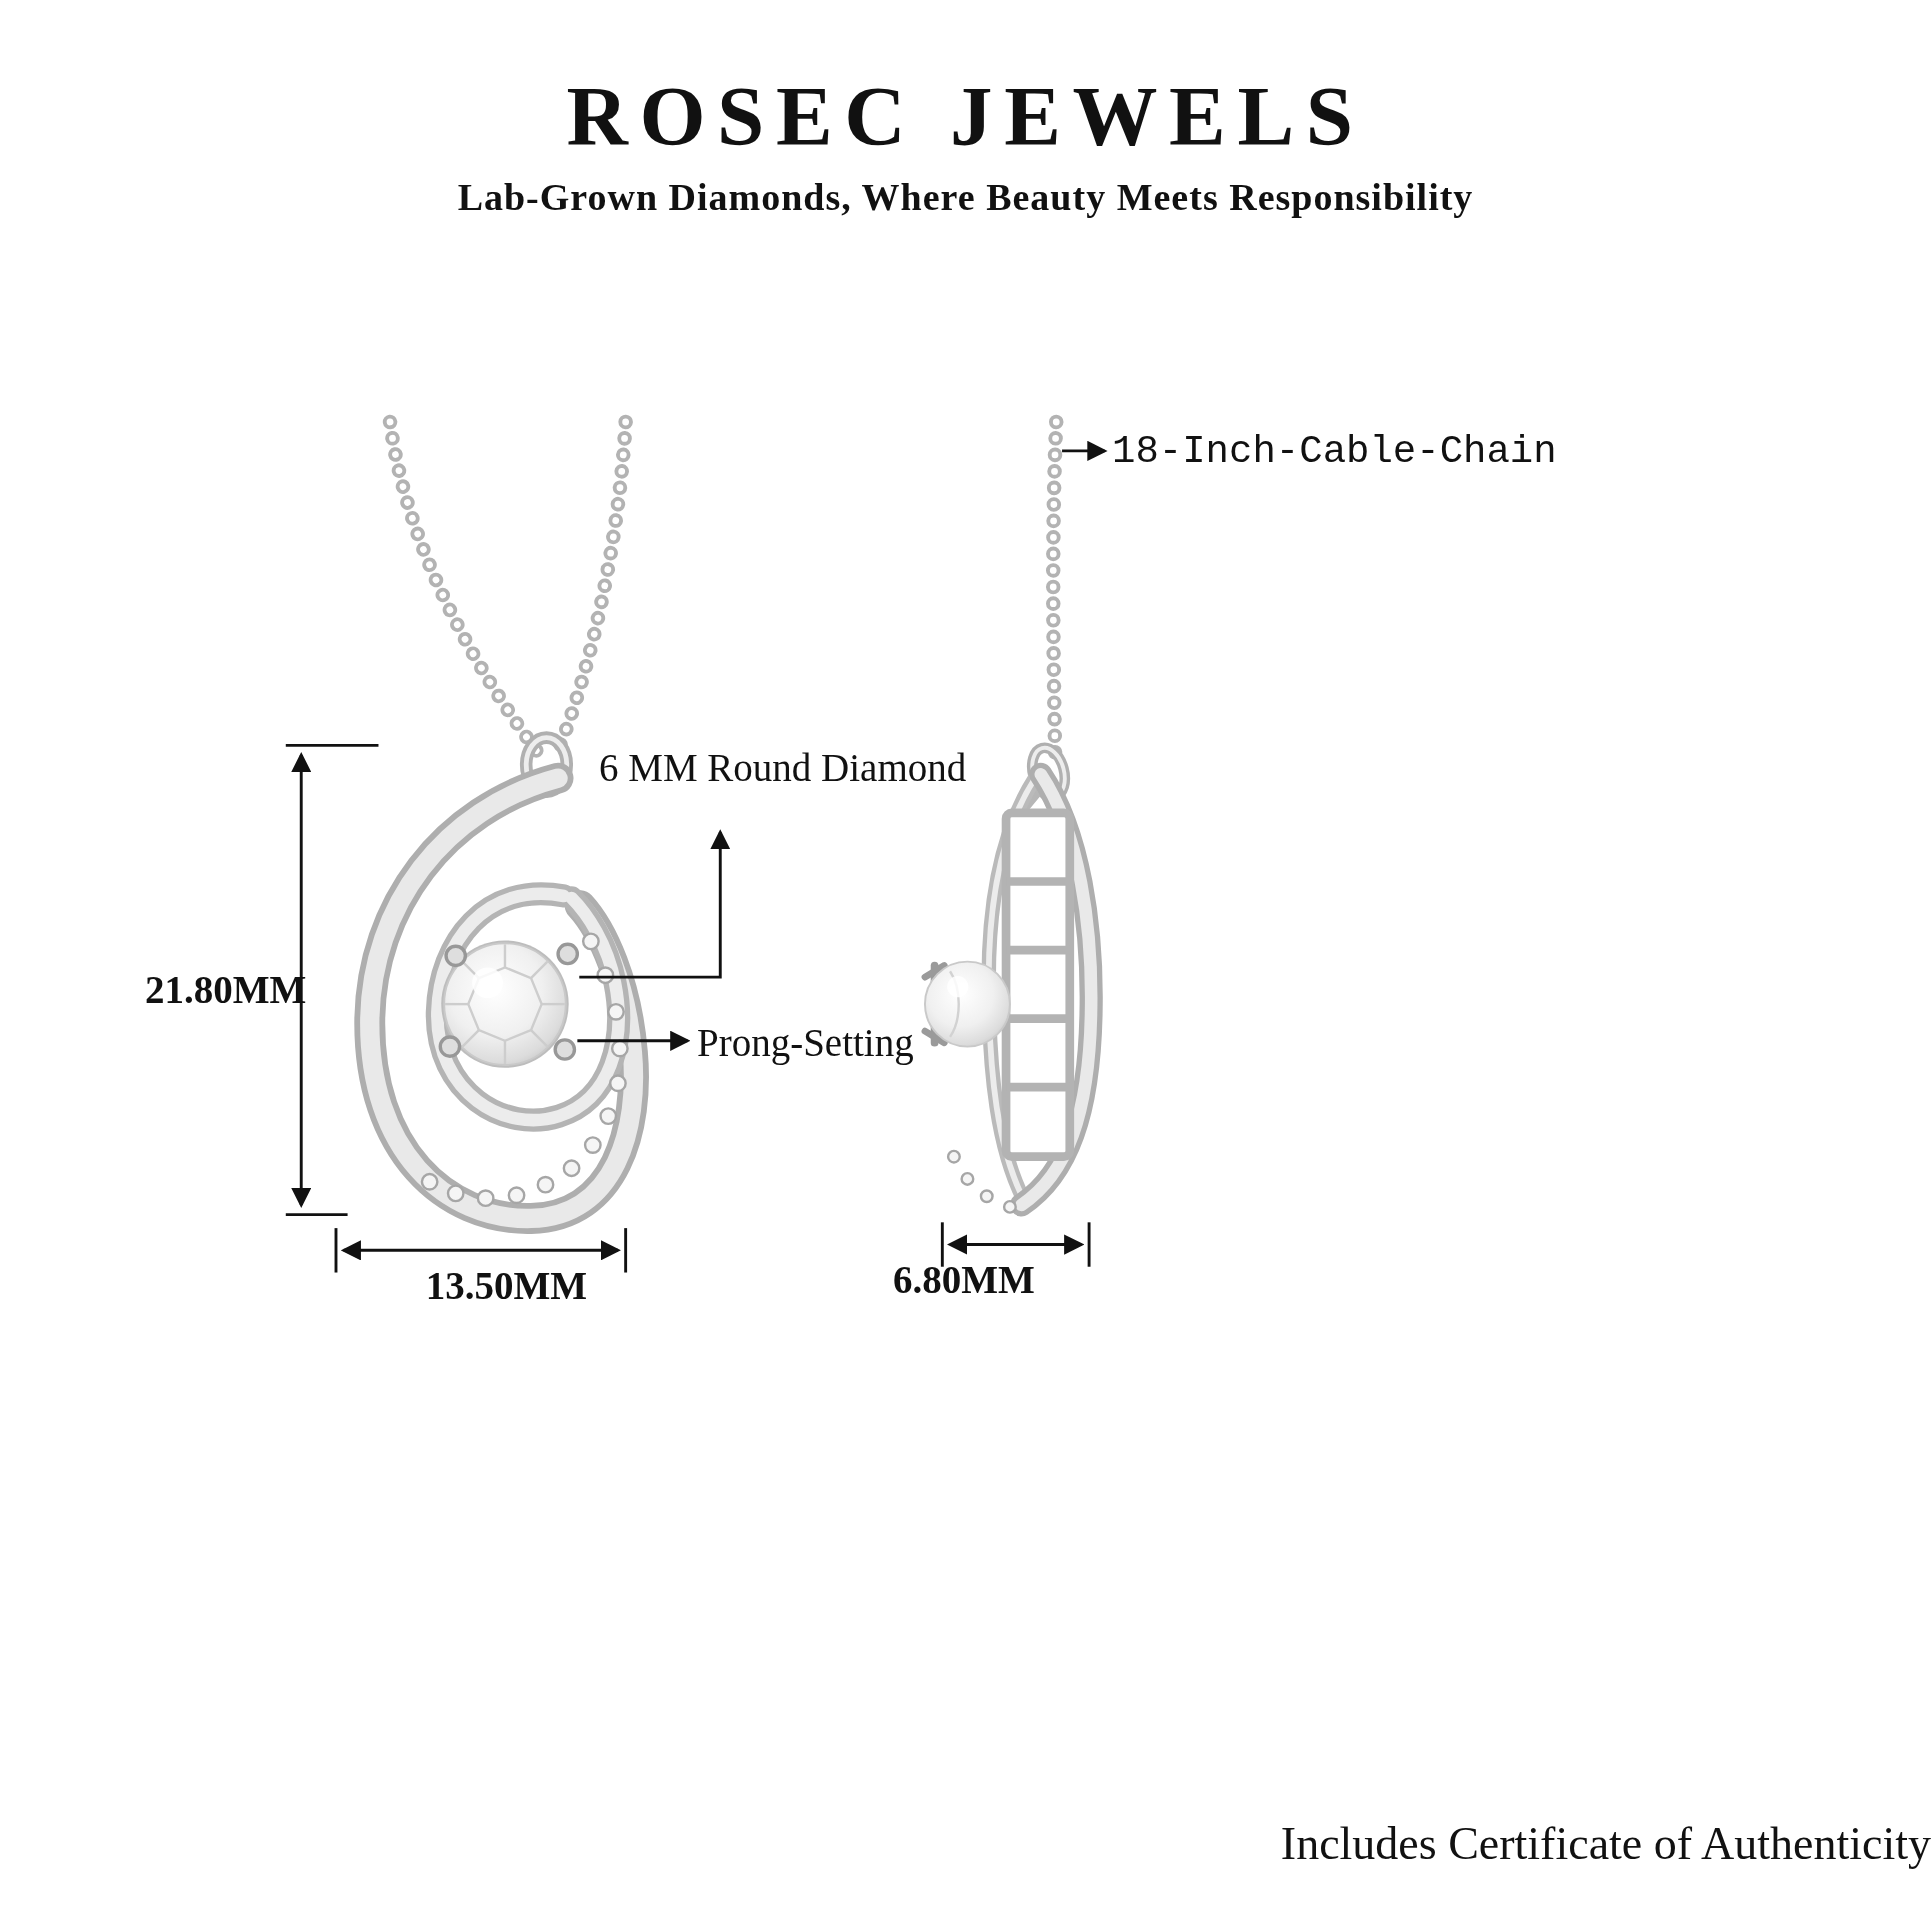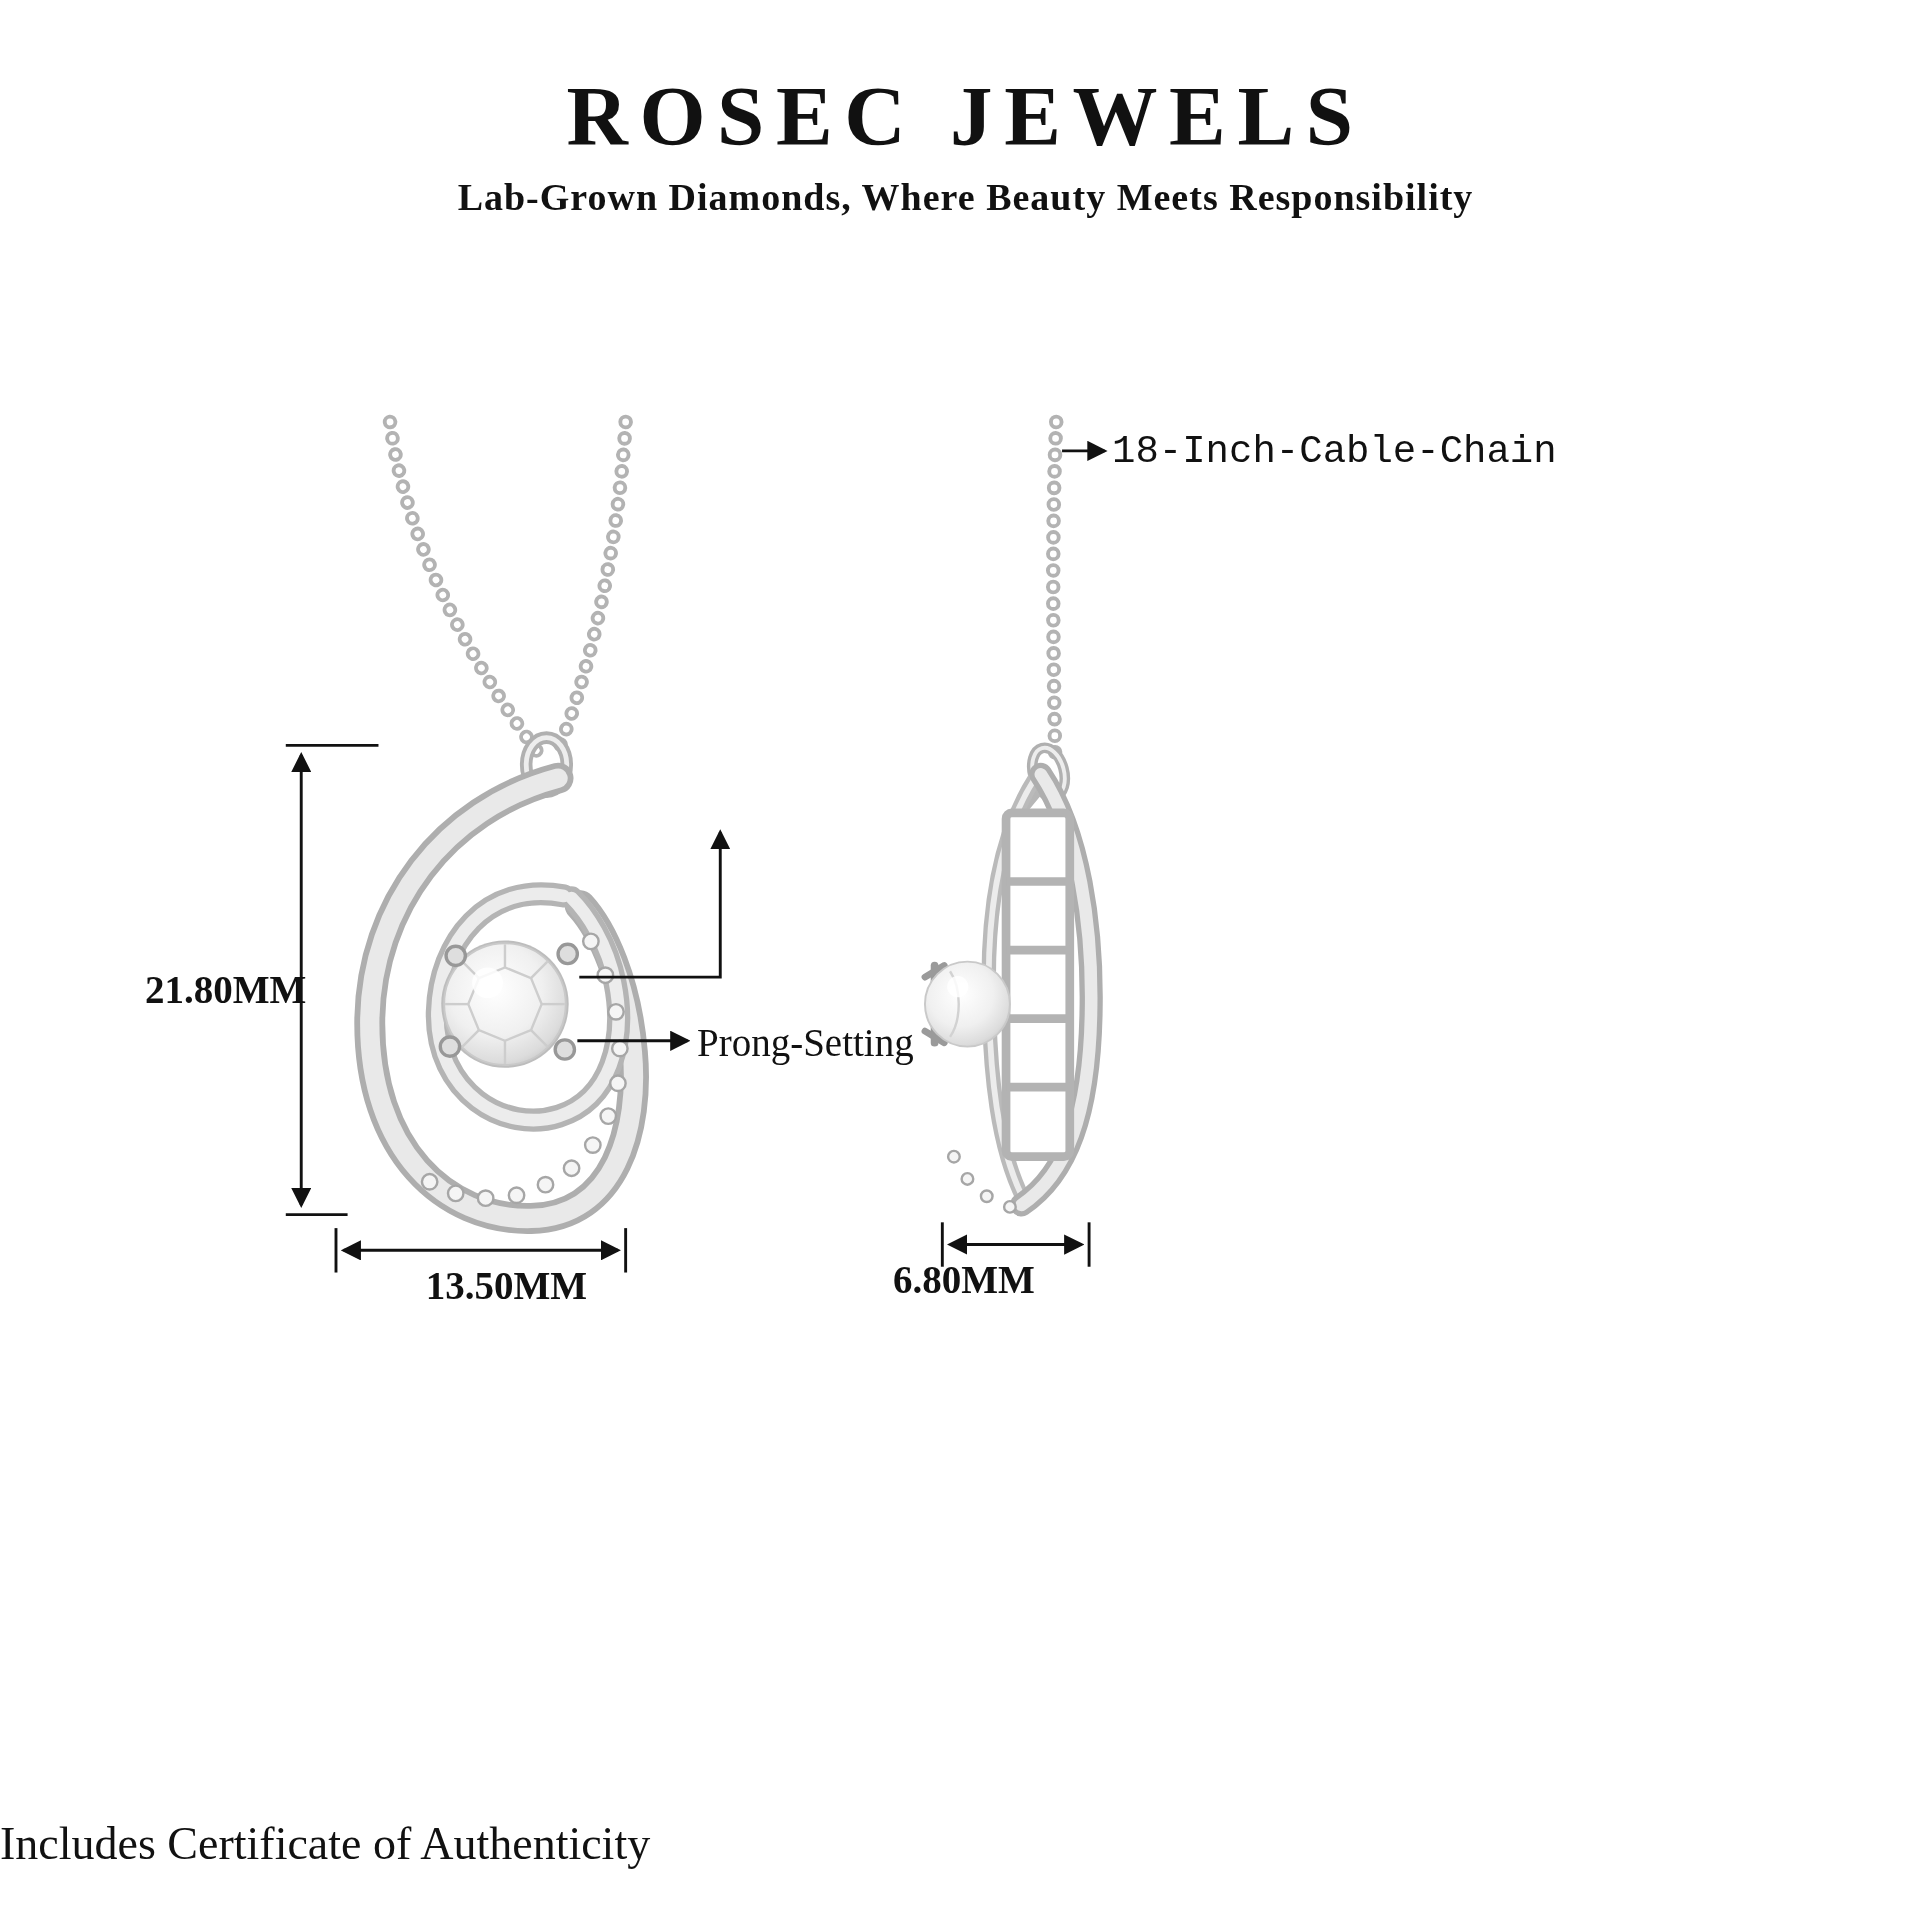--- a/index.html
+++ b/index.html
@@ -11,21 +11,21 @@
   .tagline{top:176px;left:0;width:1931px;text-align:center;font-size:38px;font-weight:600;
            letter-spacing:1px;line-height:1.15;}
   .annot{font-size:39px;font-weight:500;line-height:1.18;white-space:nowrap;}
   .dim{font-size:39px;font-weight:600;white-space:nowrap;}
   .dim-height{top:967px;left:145px;width:154px;text-align:left;}
   .dim-width{top:1263px;left:375px;width:212px;text-align:right;}
   .dim-depth{top:1257px;left:877px;width:174px;text-align:center;}
   .annot-diamond{top:745px;left:599px;}
   .annot-prong{top:1020px;left:697px;}
   .annot-chain{top:429px;left:1112px;font-family:Liberation Mono, monospace;}
-  .certificate{top:1817px;left:0;width:1931px;text-align:left;font-size:46px;font-weight:500;}
+  .certificate{top:1817px;left:0;width:1931px;text-align:right;font-size:46px;font-weight:500;}
   svg{position:absolute;top:0;left:0;}
 </style>
 </head>
 <body>
 
 <div>
 
   <div class="abs brand">ROSEC JEWELS</div>
   <div class="abs tagline">Lab-Grown Diamonds, Where Beauty Meets Responsibility</div>
 
@@ -163,20 +163,21 @@
       <line x1="598" y1="1078" x2="712" y2="1078" stroke="#111111" stroke-width="3" marker-end="url(#arrow)"></line>
     </g>
     <g>
       <line x1="1100" y1="467" x2="1144" y2="467" stroke="#111111" stroke-width="3" marker-end="url(#arrow)"></line>
     </g>
   </svg>
 
   <div class="abs annot annot-chain">18-Inch-Cable-Chain</div>
 
   <div class="abs annot annot-diamond">
+    <div>6 MM Round Diamond</div>
   </div>
 
   <div class="abs annot annot-prong">Prong-Setting</div>
 
   <div class="abs dim dim-height">21.80MM</div>
   <div class="abs dim dim-width">13.50MM</div>
   <div class="abs dim dim-depth">6.80MM</div>
 
   <div class="abs certificate">Includes Certificate of Authenticity</div>
 </div>

